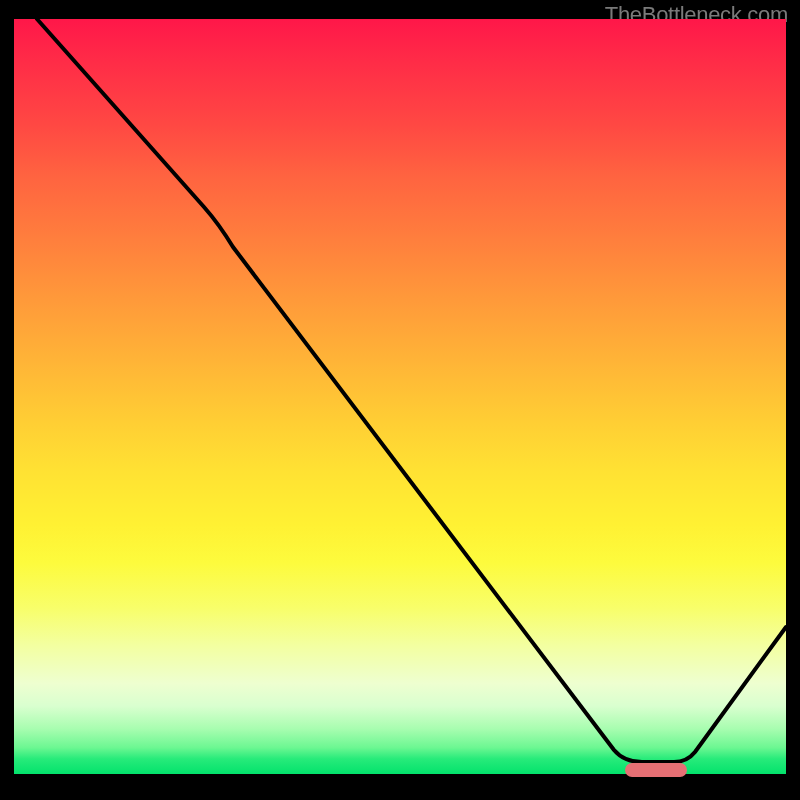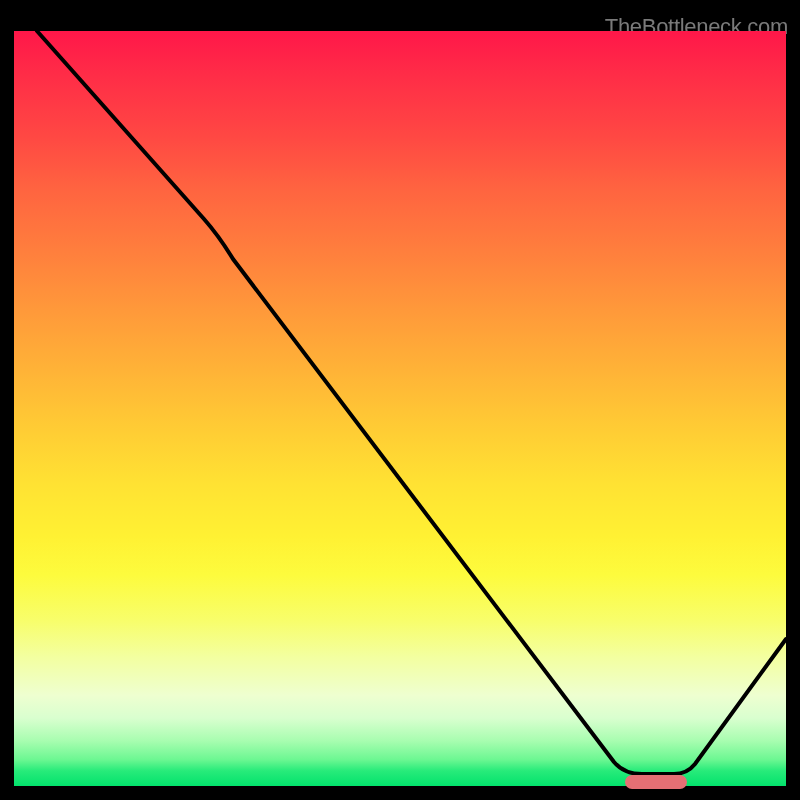--- a/index.html
+++ b/index.html
@@ -7,21 +7,21 @@
     padding: 0;
     width: 800px;
     height: 800px;
     position: relative;
     background: #000;
     font-family: Arial, sans-serif;
   }
   .frame {
     position: absolute;
     left: 14px;
-    top: 14px;
+    top: 2px;
     width: 776px;
     height: 772px;
     background: #000;
   }
   .plot-area {
     position: absolute;
     left: 0;
     top: 17px;
     width: 772px;
     height: 755px;

